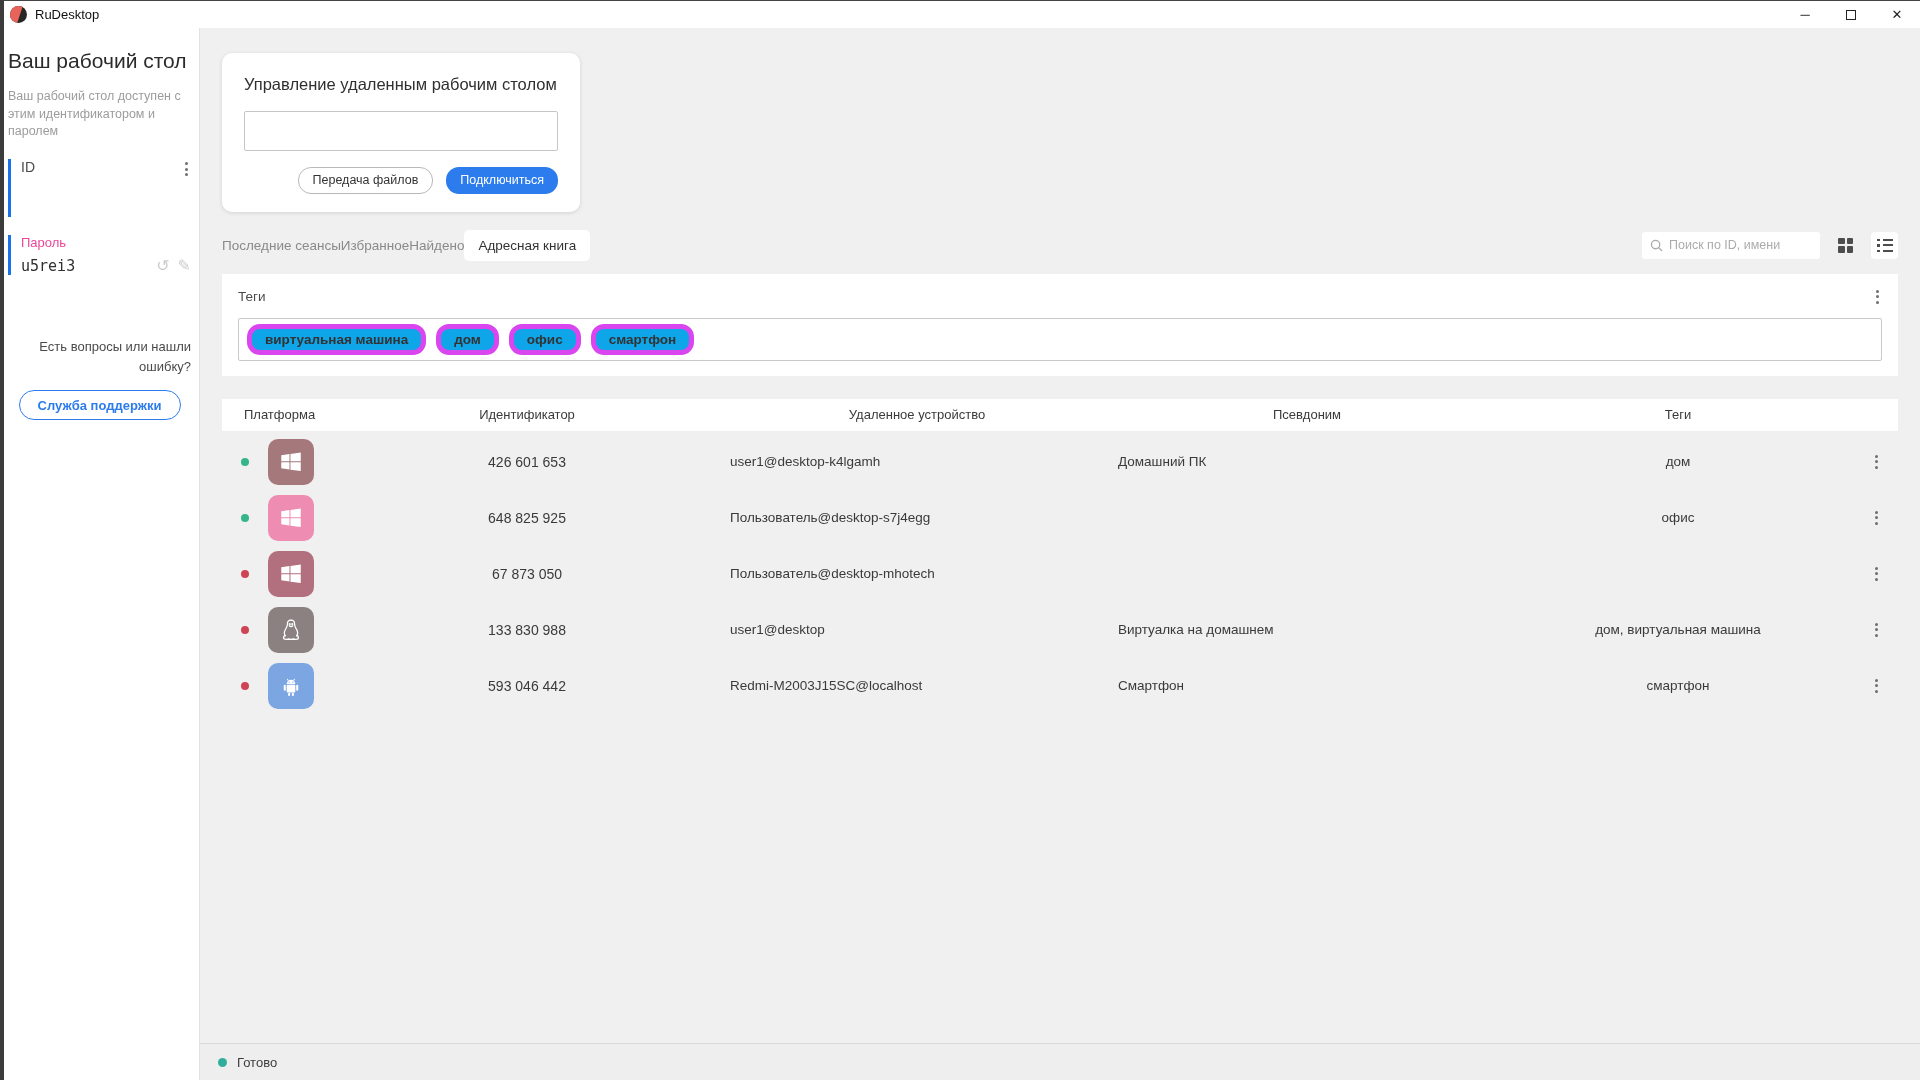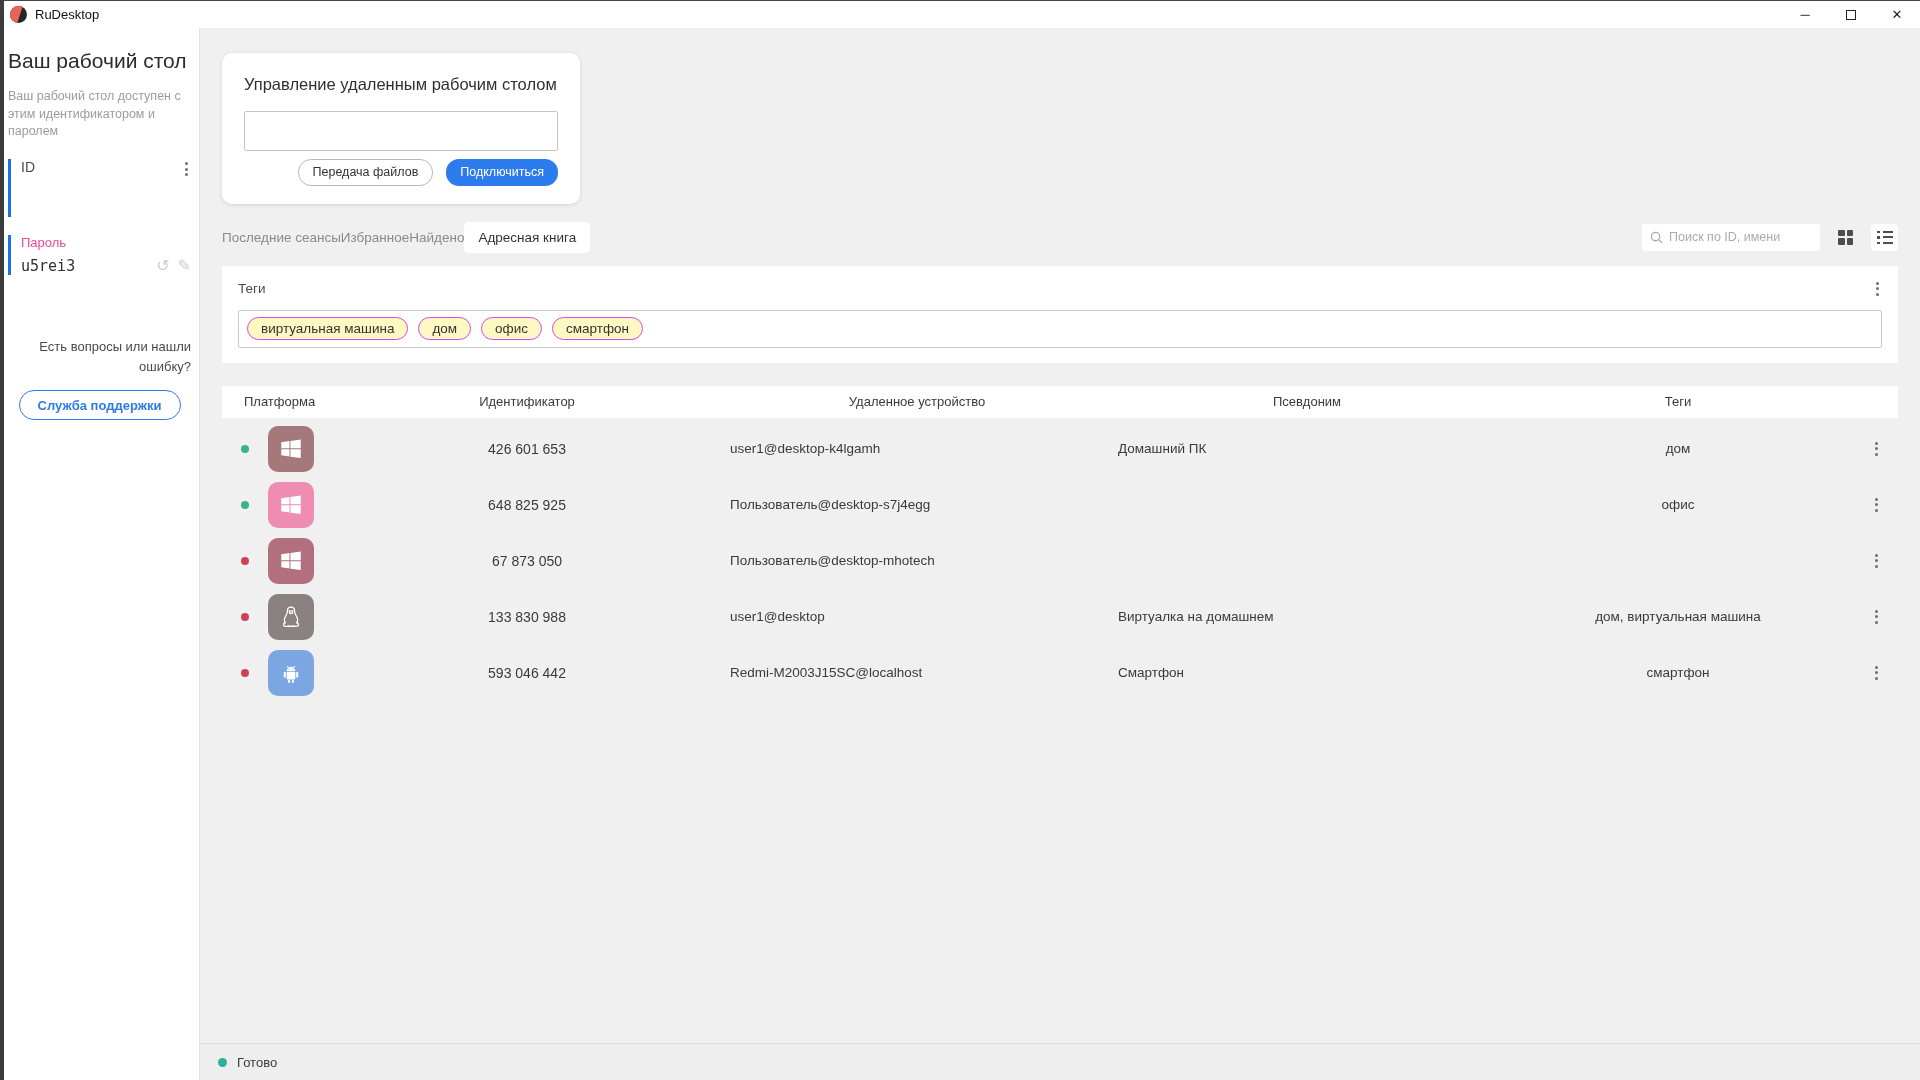--- a/index.html
+++ b/index.html
@@ -40,21 +40,21 @@
   .kebab { display:inline-flex; flex-direction:column; gap:2.5px; padding:3px; cursor:pointer; }
   .kebab i { width:3px; height:3px; border-radius:50%; background:#6e6e6e; }
   .id-kebab { position:absolute; right:0; top:0; }
   .sb-help { margin-top:62px; text-align:right; font-size:13px; line-height:1.5; color:#4a4a4a; }
   .support-btn { display:block; margin:14px auto 0; width:162px; height:30px; border:1px solid var(--accent,#2d7ced); border-radius:15px; background:#fff; color:var(--accent,#2d7ced); font-weight:bold; font-size:13px; font-family:inherit; cursor:pointer; }
 
   
   .card { margin-top:13px; width:358px; background:#fff; border-radius:10px; box-shadow:0 1px 4px rgba(0,0,0,.12); padding:20px 22px 18px; }
   .card-title { font-size:16.5px; line-height:1.45; color:#303030; }
   .card-input { margin-top:14px; width:100%; height:40px; border:1px solid #c6c6c6; border-radius:2px; font-size:15px; padding:0 8px; font-family:inherit; outline:none; background:#fff; }
-  .card-btns { margin-top:8px; display:flex; justify-content:flex-end; gap:13px; }
+  .card-btns { margin-top:16px; display:flex; justify-content:flex-end; gap:13px; }
   .btn-outline { height:27px; padding:0 14px; border:1px solid #b9b9b9; border-radius:13px; background:#fff; color:#333; font-size:12.5px; font-family:inherit; cursor:pointer; }
   .btn-primary { height:27px; padding:0 14px; border:none; border-radius:13px; background:var(--accent,#2d7ced); color:#fff; font-size:12.5px; font-family:inherit; cursor:pointer; }
 
   
   .tabs-row { margin-top:18px; display:flex; align-items:center; }
   .tabs { display:flex; align-items:center; }
   .tab { font-size:13.5px; color:#8a8a8a; cursor:pointer; padding:8px 0; white-space:nowrap; }
   .tab.active { background:#fff; color:#333; padding:8px 14px; border-radius:5px; }
   .search-group { margin-left:auto; display:flex; align-items:center; gap:12px; }
   .search-box { display:flex; align-items:center; background:#fff; border-radius:3px; height:27px; width:178px; padding:0 8px; }
@@ -68,21 +68,21 @@
   .list-glyph { width:16px; height:13px; display:flex; flex-direction:column; justify-content:space-between; }
   .list-glyph i { display:flex; align-items:center; gap:3px; height:2px; }
   .list-glyph i::before { content:""; width:3px; height:2.5px; background:#4d4d4d; }
   .list-glyph i::after { content:""; flex:1; height:2px; background:#4d4d4d; }
 
   
   .tags-panel { margin-top:13px; background:#fff; padding:13px 16px 15px; }
   .tags-head { display:flex; align-items:center; justify-content:space-between; }
   .tags-label { font-size:13.5px; color:#4a4a4a; }
   .tags-box { margin-top:11px; border:1px solid #c9c9c9; border-radius:2px; padding:5px 8px; display:flex; gap:10px; align-items:center; min-height:38px; }
-  .chip { border:1px solid #d946ef; border-radius:13px; padding:3px 13px; font-size:13.5px; color:#333; background:#fef9c3; cursor:pointer; white-space:nowrap; }
+  .chip { border:5px solid #d946ef; border-radius:13px; padding:3px 13px; font-size:13.5px; color:#333; background:#0ea5e9; cursor:pointer; white-space:nowrap;font-weight:bold; }
 
   
   .tgrid { display:grid; grid-template-columns:46px 64px 390px 390px 390px 352px 1fr; align-items:center; }
   .thead { margin-top:23px; background:#fff; height:32px; font-size:13px; color:#3a3a3a; }
   .th-platform { grid-column:1 / 3; padding-left:22px; }
   .th-center { text-align:center; }
   .tbody { margin-top:3px; }
   .trow { height:56px; cursor:pointer; }
   .dot { width:8px; height:8px; border-radius:50%; justify-self:center; }
   .dot.online { background:var(--online,#35b58b); }

